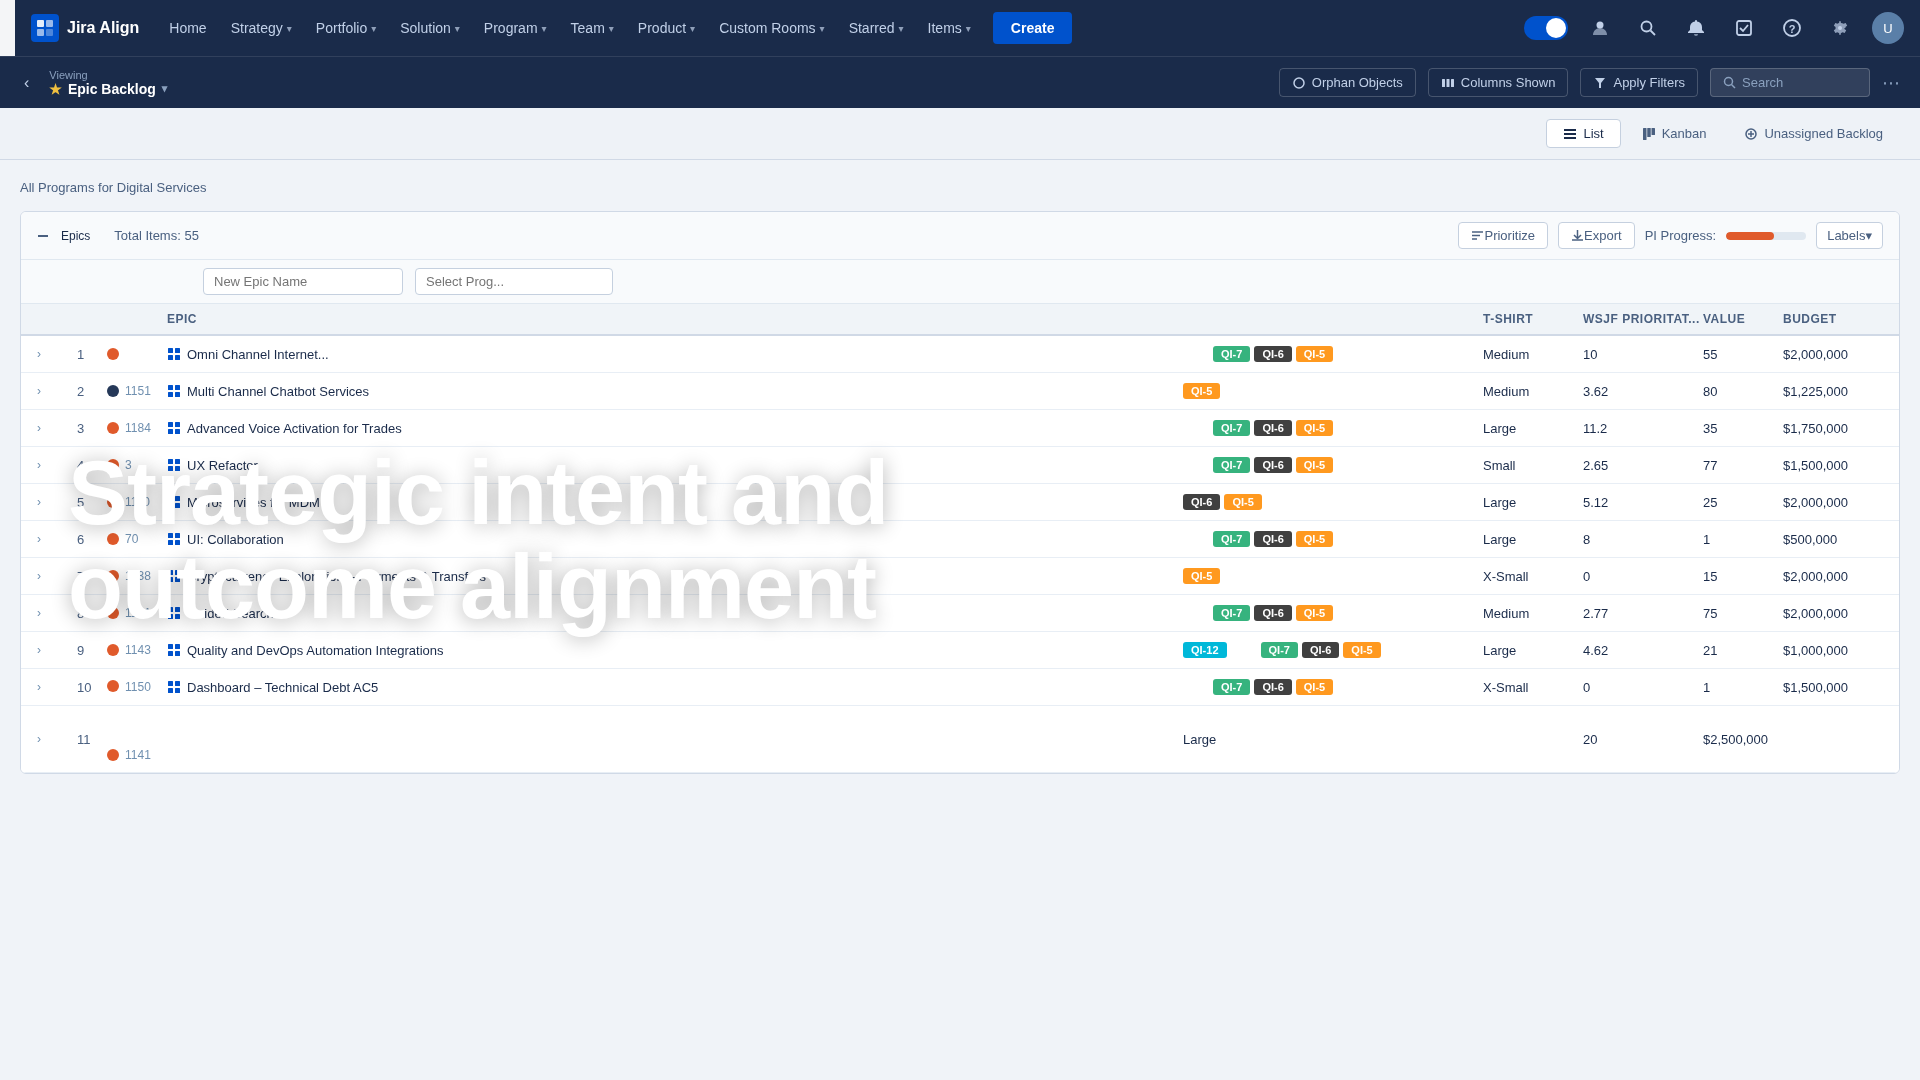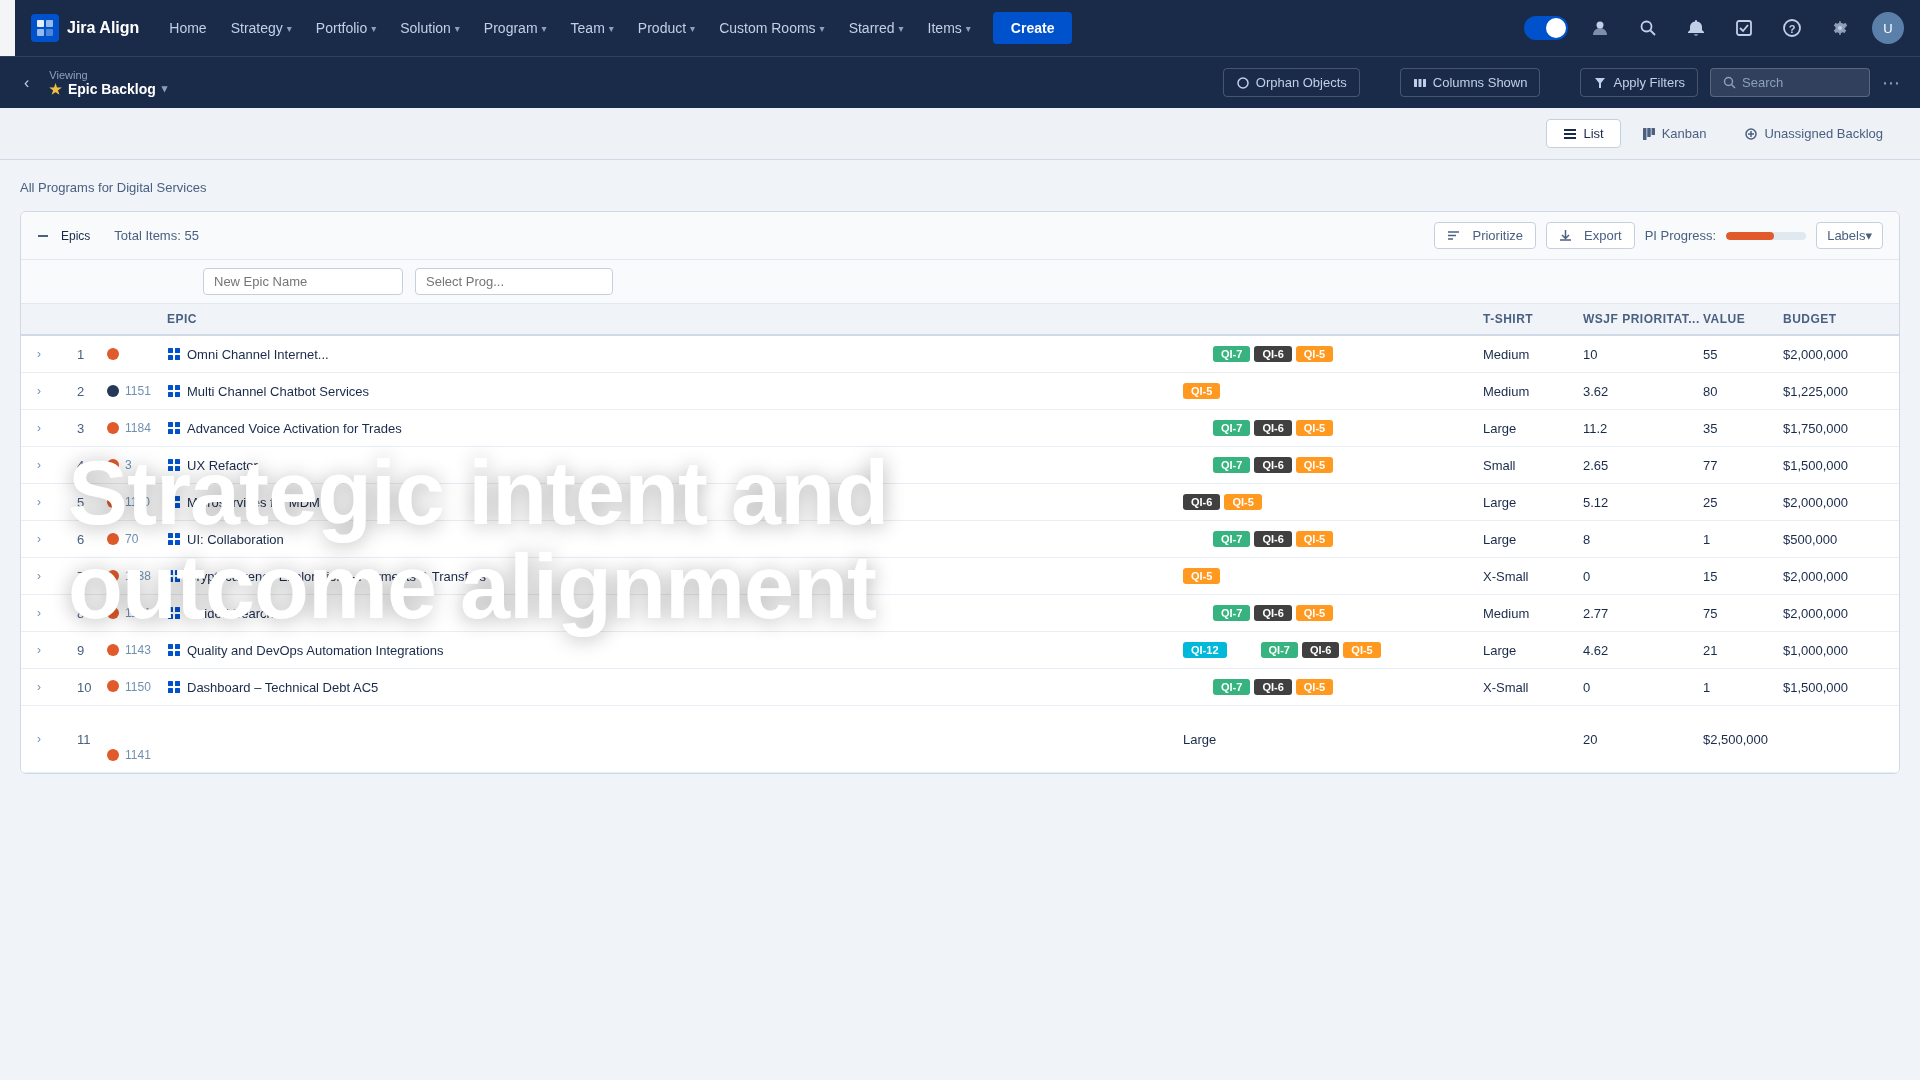--- a/index.html
+++ b/index.html
@@ -152,21 +152,20 @@
       color: #c1d0e8;
       font-size: 13px;
       padding: 6px 12px;
       border: 1px solid rgba(255,255,255,0.2);
       border-radius: 4px;
       cursor: pointer;
       display: flex;
       align-items: center;
       gap: 6px;
       background: transparent;
-      margin-left: 28px;
     }
     .search-box {
       background: rgba(255,255,255,0.1);
       border: 1px solid rgba(255,255,255,0.2);
       border-radius: 4px;
       padding: 6px 12px;
       color: #8aa0be;
       font-size: 13px;
       width: 160px;
       display: flex;
@@ -256,21 +255,21 @@
       align-items: center;
       gap: 10px;
     }
     .toolbar-btn {
       padding: 5px 12px;
       border-radius: 4px;
       font-size: 13px;
       cursor: pointer;
       display: flex;
       align-items: center;
-      gap: 12px;
+      gap: 0;
       border: 1px solid #c5d0df;
       background: white;
       color: #4a6080;
     }
     .pi-progress-label {
       font-size: 13px;
       color: #4a6080;
     }
     .pi-progress-bar {
       width: 80px;

